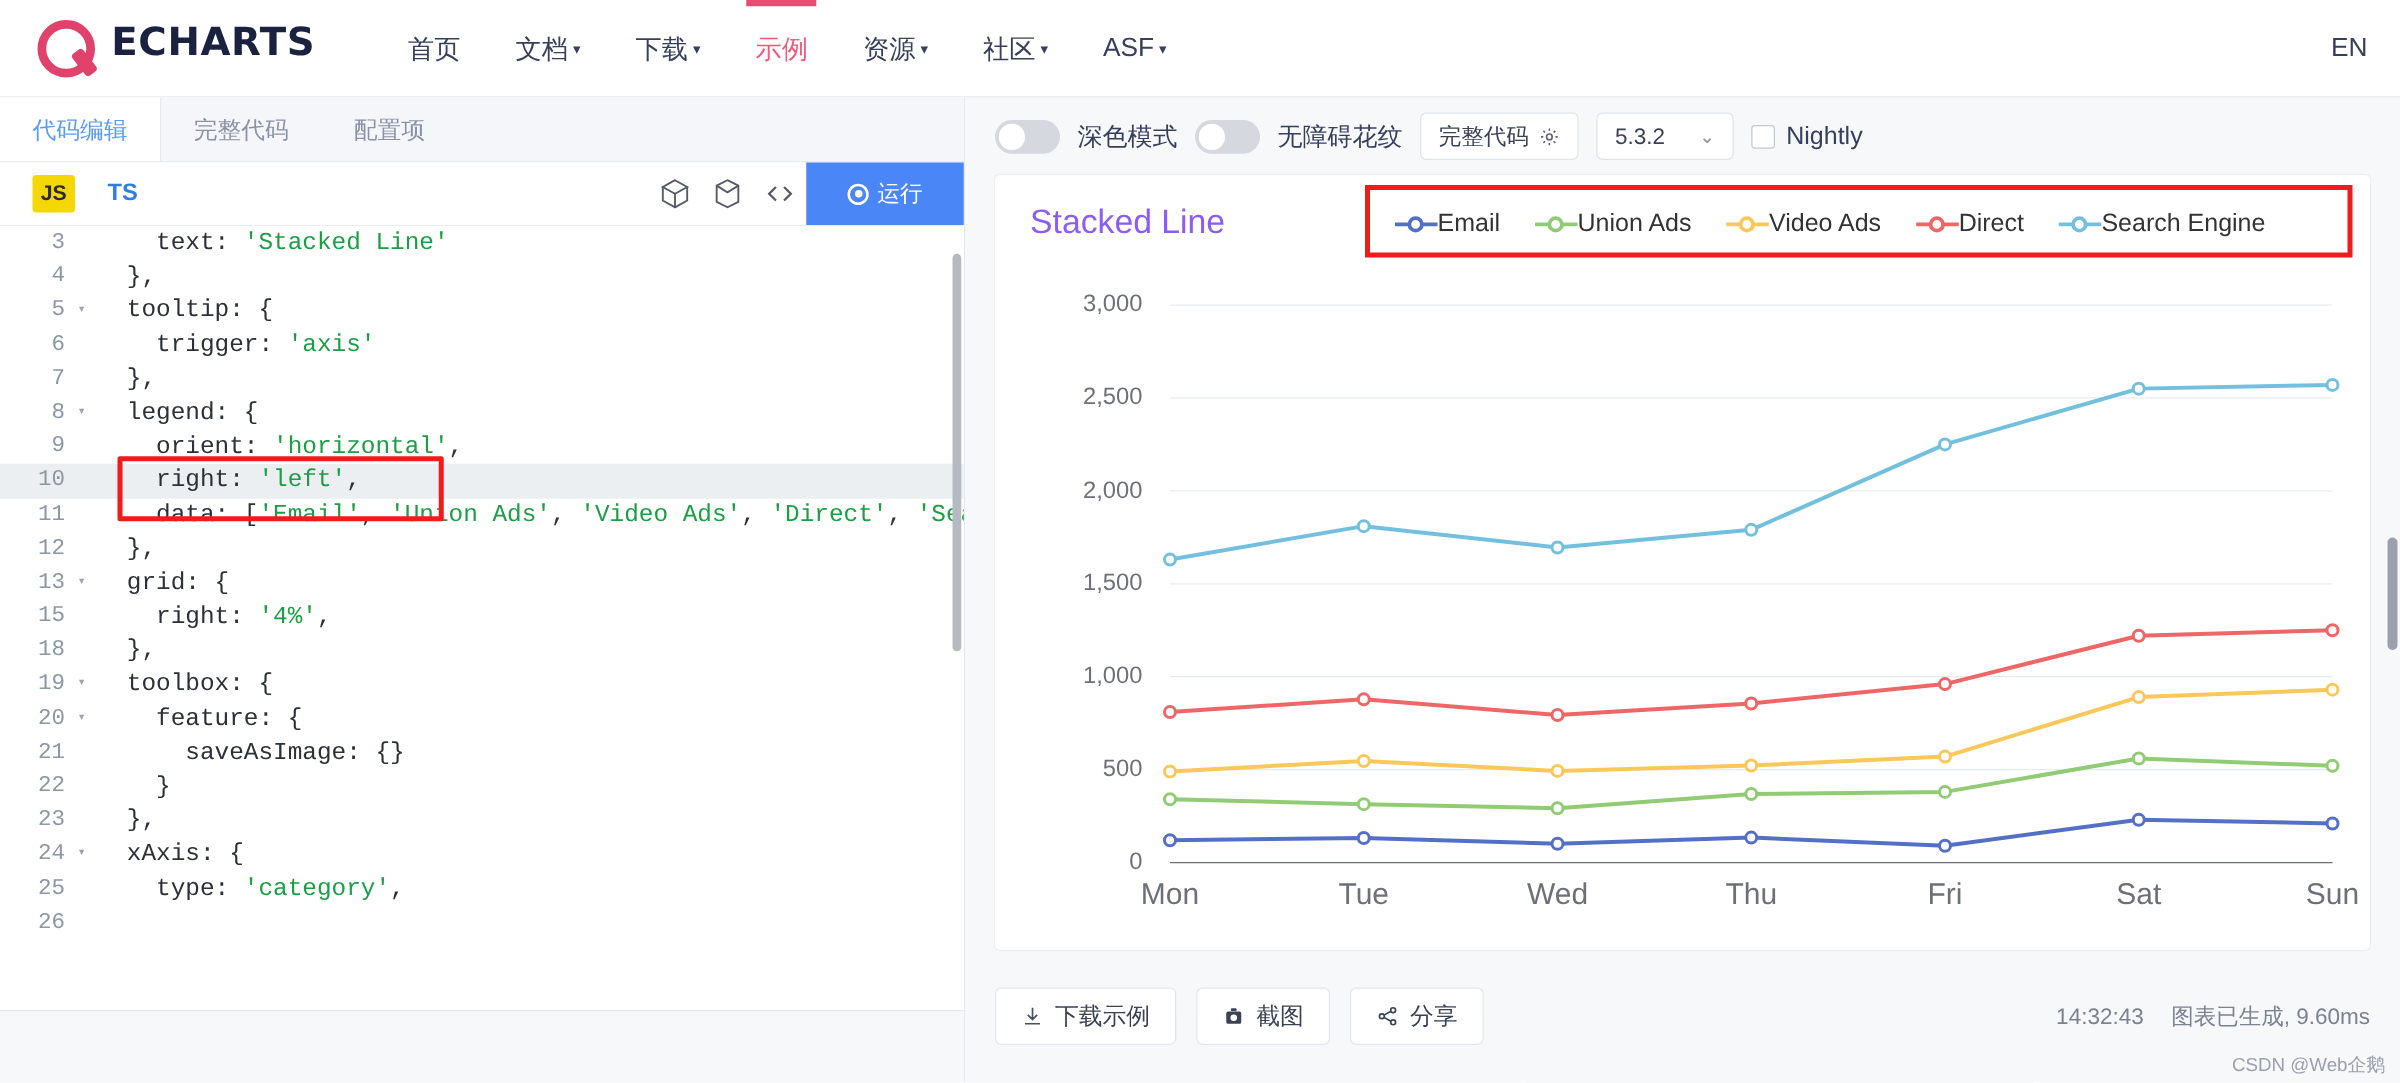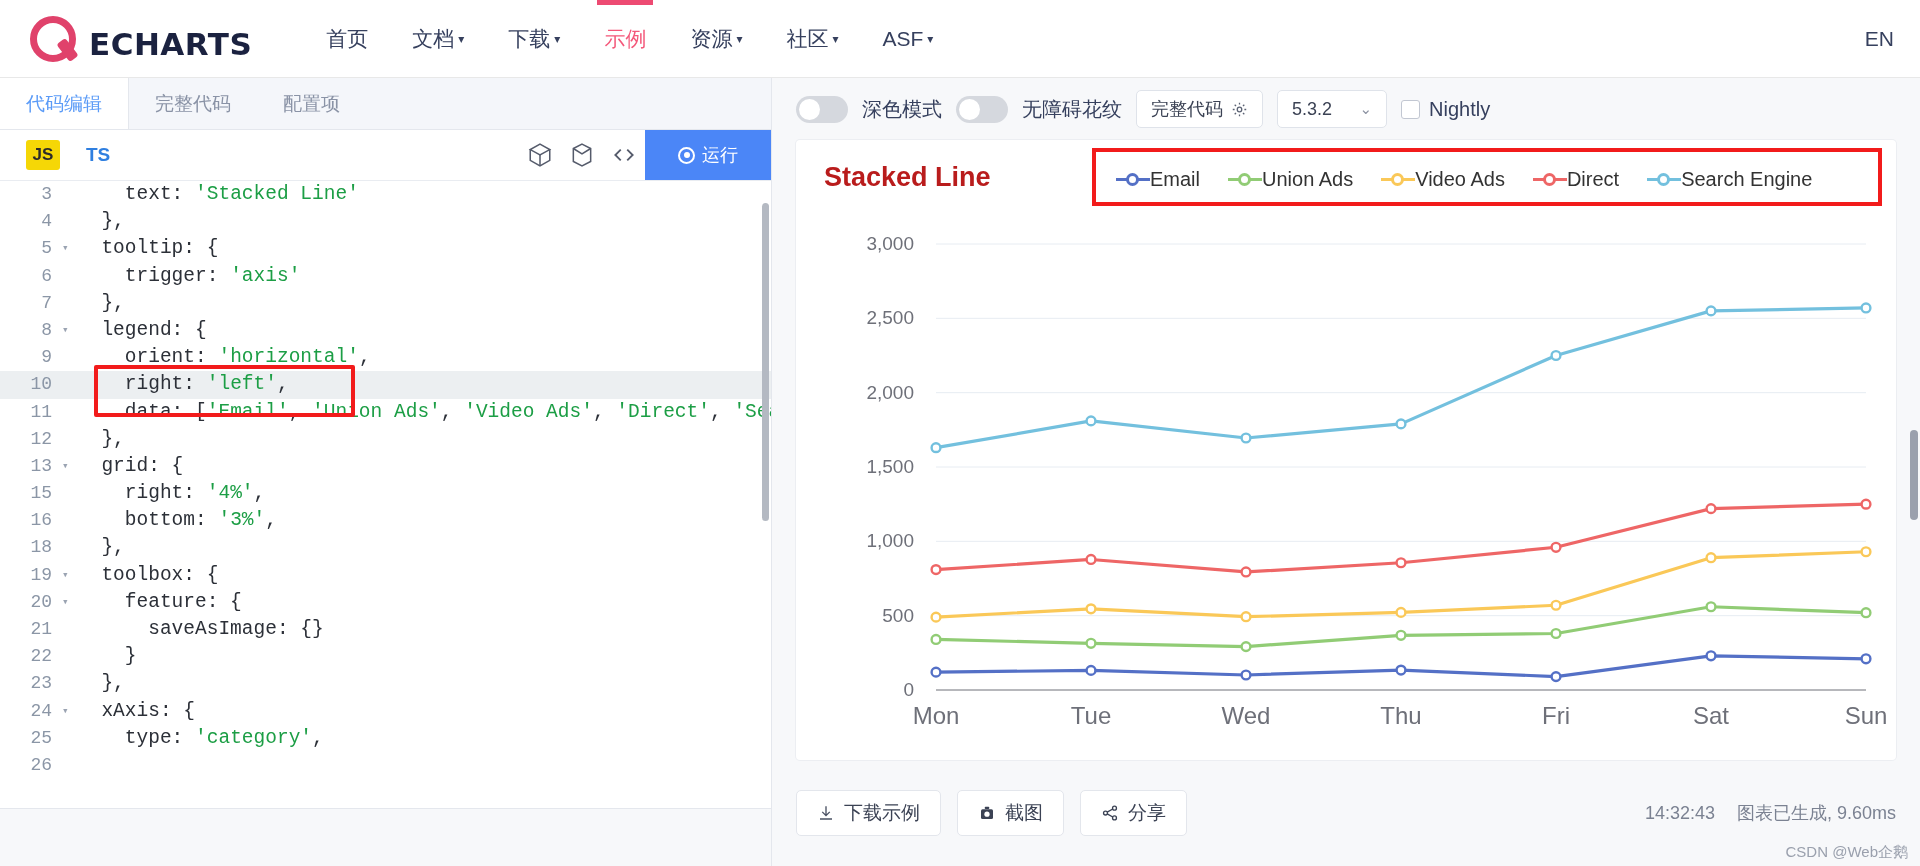--- a/index.html
+++ b/index.html
@@ -7,21 +7,21 @@
     width: 1920px; height: 866px;
     font-family: "Liberation Sans", sans-serif;
     background: #fff; overflow: hidden;
   }
   
   #topnav {
     height: 78px; width: 100%;
     background: #fff; border-bottom: 1px solid #e8e8e8;
     display: flex; align-items: center; position: relative;
   }
-  #logo-block { display: flex; align-items: flex-end; margin-left: 30px; }
+  #logo-block { display: flex; align-items: flex-start; margin-left: 30px; }
   #logo-mark {
     width: 46px; height: 46px; border-radius: 50%;
     border: 7px solid #e0426b; position: relative;
     background: #fff;
   }
   #logo-mark::after {
     content: ""; position: absolute; width: 11px; height: 22px;
     background: #e0426b; right: -4px; bottom: -6px;
     transform: rotate(-38deg); border-radius: 3px;
   }
@@ -111,21 +111,21 @@
           display: flex; align-items: center; padding: 0 14px; font-size: 18px;
           color: #3b4254; gap: 8px; cursor: pointer; white-space: nowrap; }
   #version-pill { width: 110px; justify-content: space-between; }
   #nightly-wrap { display: flex; align-items: center; gap: 9px; cursor: pointer; }
   #nightly-box { width: 19px; height: 19px; border: 1px solid #c2c7d2; border-radius: 3px;
                  background: #fff; }
 
   #chart-card { margin: 0 24px; background: #fff; border-radius: 4px; flex: none;
                 height: 620px; position: relative; box-shadow: 0 0 0 1px #eceef2; }
   #chart-title { position: absolute; left: 28px; top: 22px; font-size: 27px;
-                 font-weight: 700; color: #b91c1c; }
+                 font-weight: 400; color: #8b5cf6; }
   #legend { position: absolute; left: 300px; top: 22px; right: 20px; height: 34px;
             display: flex; align-items: center; justify-content: flex-start; gap: 28px;
             padding-left: 20px; }
   .legend-item { display: flex; align-items: center; gap: 0; cursor: pointer; }
   .legend-mark { width: 34px; height: 14px; position: relative; flex: none; }
   .legend-mark .bar { position: absolute; top: 6px; left: 0; width: 34px; height: 3px; }
   .legend-mark .ring { position: absolute; top: 1px; left: 10px; width: 13px; height: 13px;
                        border-radius: 50%; border: 3px solid; background: #fff; }
   .legend-label { font-size: 20px; color: #333; white-space: nowrap; }
   #redbox-legend { position: absolute; left: 296px; top: 8px; right: 14px; height: 58px;
@@ -283,25 +283,20 @@
           </div>
           <div class="code-row">
             <span class="gutter">13</span>
             <span class="fold">▾</span>
             <span class="codetext"><span class="">  grid: {</span></span>
           </div>
           <div class="code-row">
             <span class="gutter">15</span>
             <span class="fold"></span>
             <span class="codetext"><span class="">    right: </span><span class="s-str">'4%'</span><span class="">,</span></span>
-          </div>
-          <div class="code-row">
-            <span class="gutter">16</span>
-            <span class="fold"></span>
-            <span class="codetext"><span class="">    bottom: </span><span class="s-str">'3%'</span><span class="">,</span></span>
           </div>
           <div class="code-row">
             <span class="gutter">18</span>
             <span class="fold"></span>
             <span class="codetext"><span class="">  },</span></span>
           </div>
           <div class="code-row">
             <span class="gutter">19</span>
             <span class="fold">▾</span>
             <span class="codetext"><span class="">  toolbox: {</span></span>

